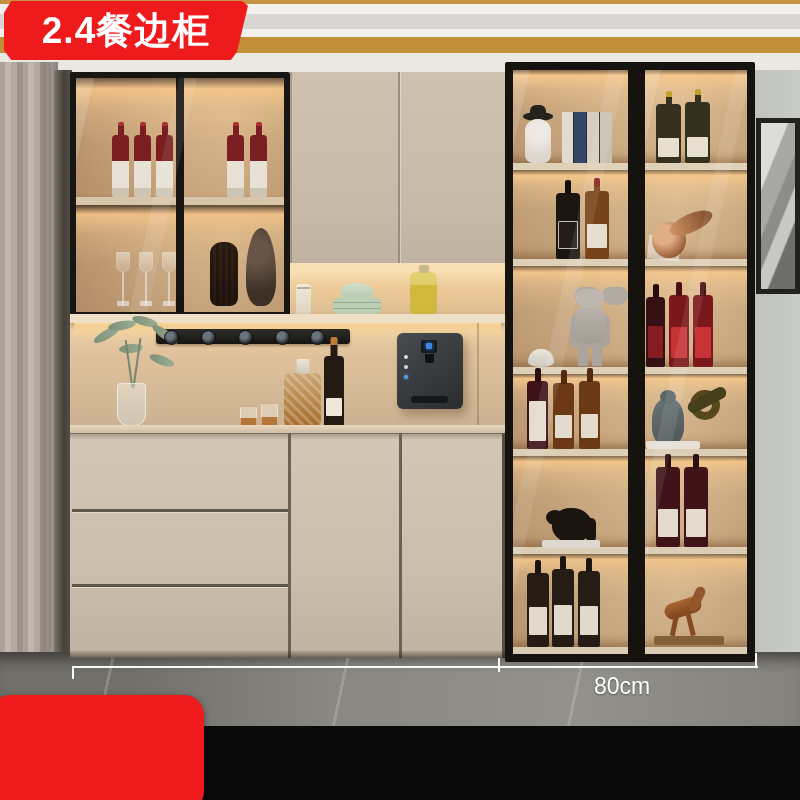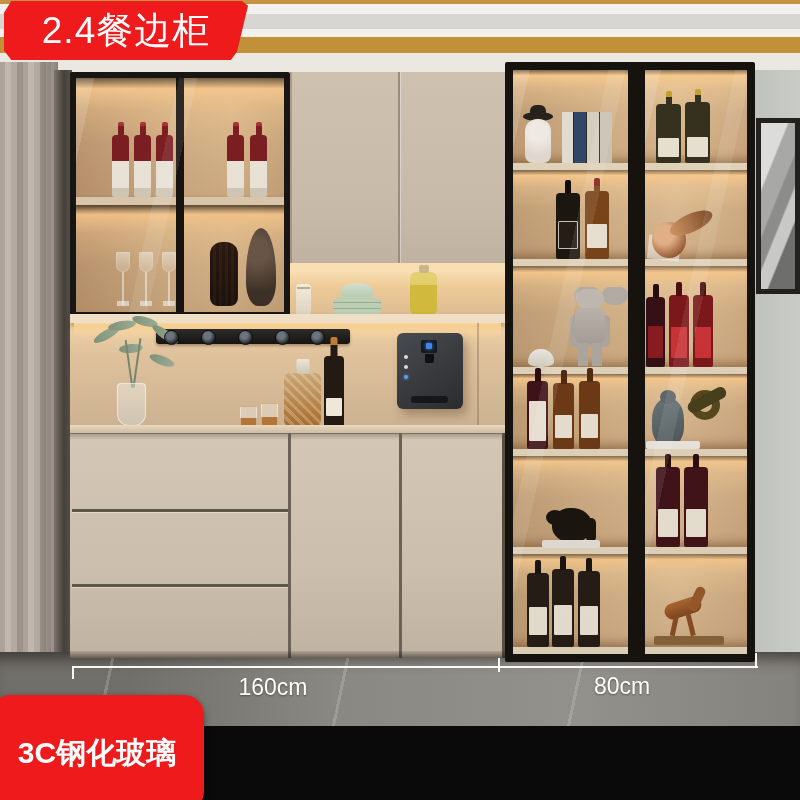--- a/index.html
+++ b/index.html
@@ -269,21 +269,21 @@
   .m160{left:218px;top:674px;width:110px;}
   .m80{left:576px;top:673px;width:92px;text-align:center;}
 
   
   .banner{left:0;top:726px;width:800px;height:74px;z-index:7;background:#0a0a0a;}
   .banner-text{left:205px;top:726px;width:590px;height:74px;z-index:8;display:flex;align-items:center;
     justify-content:center;color:#ffffff;font-size:52px;font-weight:700;letter-spacing:1px;}
   .badge-top{left:4px;top:1px;width:244px;height:59px;z-index:9;background:#ee1a1c;
     clip-path:polygon(0 20%,3% 0,97.5% 0,100% 8%,95.5% 86%,93% 100%,3% 100%,0 84%);
     display:flex;align-items:center;justify-content:center;}
-  .badge-top span{color:#ffffff;font-size:37px;font-weight:400;letter-spacing:1px;}
+  .badge-top span{color:#ffffff;font-size:37px;font-weight:700;letter-spacing:1px;}
   .badge-feat{left:-10px;top:695px;width:214px;height:116px;z-index:9;background:#ee1a1c;border-radius:20px;
     display:flex;flex-direction:column;align-items:center;justify-content:center;gap:5px;
     box-shadow:0 2px 6px rgba(0,0,0,.4);}
   .badge-feat .l1{color:#ffffff;font-size:33px;font-weight:700;}
   .badge-feat .l2{color:#ffffff;font-size:30px;font-weight:700;}
 </style>
 </head>
 <body>
 
 <div class="scene">
@@ -410,24 +410,22 @@
   <div class="s horse-base"></div>
 
   <div class="s mullion"></div>
   <div class="s sheen rc-sheenL"></div>
   <div class="s sheen rc-sheenR"></div>
 
   <div class="s mline"></div>
   <div class="tick tkL"></div>
   <div class="tick tkM"></div>
   <div class="tick tkR"></div>
-  <div class="mlabel m160">160cm</div>
   <div class="mlabel m80">80cm</div>
 
   <div class="s banner"></div>
   <div class="s badge-top">
     <span>2.4餐边柜</span>
   </div>
   <div class="s badge-feat">
-    <span class="l2">3C钢化玻璃</span>
   </div>
 
 </div>
 
 </body></html>

